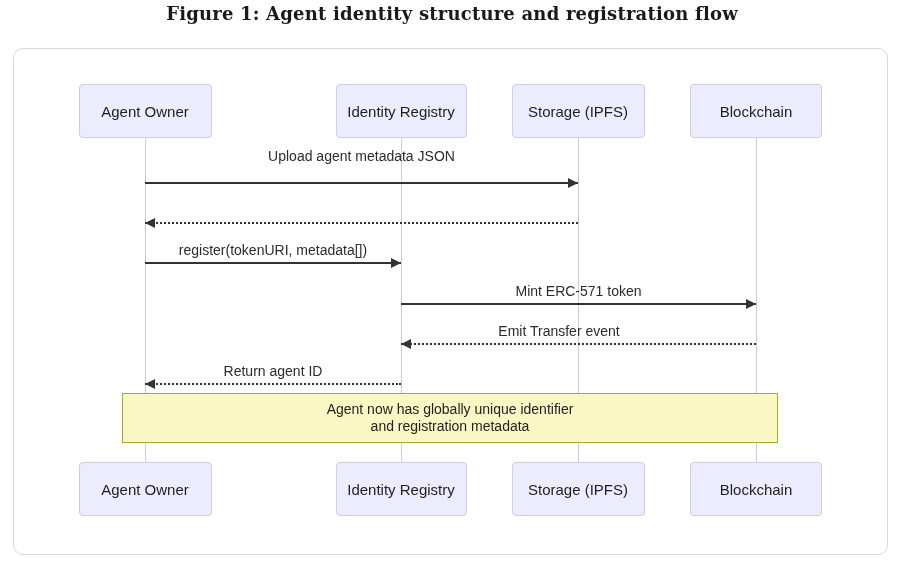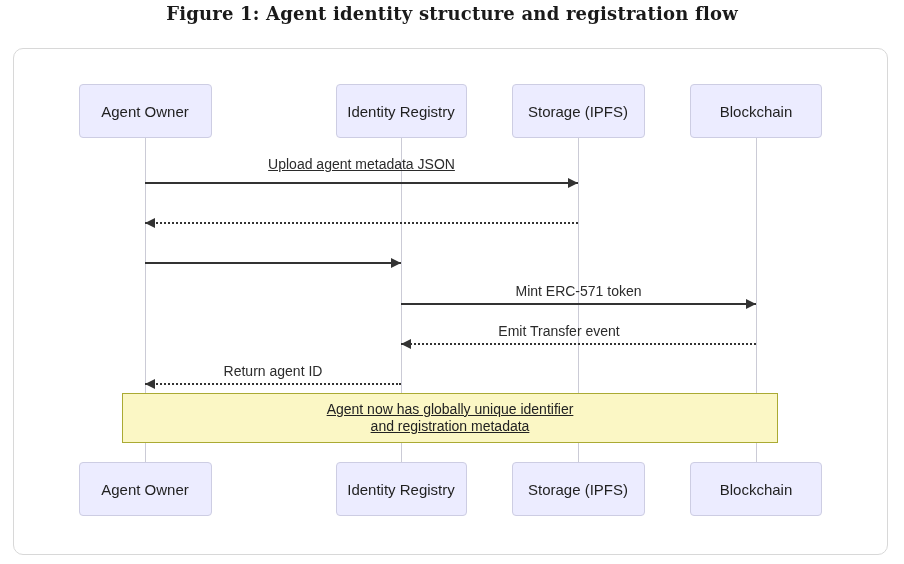--- a/index.html
+++ b/index.html
@@ -95,35 +95,36 @@
 <div class="page">
   <div class="figure-title">Figure 1: Agent identity structure and registration flow</div>
   <div class="frame"></div>
   <div class="stage" id="stage">
       <div class="lifeline" style="left: 144.5px; top: 137px; height: 326px;"></div>
       <div class="lifeline" style="left: 400.5px; top: 137px; height: 326px;"></div>
       <div class="lifeline" style="left: 577.5px; top: 137px; height: 326px;"></div>
       <div class="lifeline" style="left: 755.5px; top: 137px; height: 326px;"></div>
       <div class="msg-line solid" style="left: 145px; top: 182px; width: 433px;"></div>
       <div class="arrowhead right" style="top: 178px; left: 568px;"></div>
-      <div class="msg-label" style="left: 191.5px; top: 156px; text-decoration: underline;">Upload agent metadata JSON</div>
+      <div class="msg-label" style="left: 191.5px; top: 148px;">Upload agent metadata JSON</div>
       <div class="msg-line dotted" style="left: 145px; top: 222.2px; width: 433px;"></div>
       <div class="arrowhead left" style="top: 218.2px; left: 145px;"></div>
       <div class="msg-line solid" style="left: 145px; top: 262.4px; width: 256px;"></div>
       <div class="arrowhead right" style="top: 258.4px; left: 391px;"></div>
+      <div class="msg-label" style="left: 103px; top: 242.4px;">register(tokenURI, metadata[])</div>
       <div class="msg-line solid" style="left: 401px; top: 302.6px; width: 355px;"></div>
       <div class="arrowhead right" style="top: 298.6px; left: 746px;"></div>
       <div class="msg-label" style="left: 408.5px; top: 282.6px;">Mint ERC-571 token</div>
       <div class="msg-line dotted" style="left: 401px; top: 342.8px; width: 355px;"></div>
       <div class="arrowhead left" style="top: 338.8px; left: 401px;"></div>
       <div class="msg-label" style="left: 389px; top: 322.8px;">Emit Transfer event</div>
       <div class="msg-line dotted" style="left: 145px; top: 383px; width: 256px;"></div>
       <div class="arrowhead left" style="top: 379px; left: 145px;"></div>
       <div class="msg-label" style="left: 103px; top: 363px;">Return agent ID</div>
-      <div class="note-box" style="left: 122px; top: 393px; width: 656px; height: 50px; text-decoration: underline;">
+      <div class="note-box" style="left: 122px; top: 393px; width: 656px; height: 50px;">
         <div>Agent now has globally unique identifier</div>
         <div>and registration metadata</div>
       </div>
       <div class="actor-box" style="left: 78.5px; top: 84px; width: 133px; height: 54px;">Agent Owner</div>
       <div class="actor-box" style="left: 78.5px; top: 462px; width: 133px; height: 54px;">Agent Owner</div>
       <div class="actor-box" style="left: 335.5px; top: 84px; width: 131px; height: 54px;">Identity Registry</div>
       <div class="actor-box" style="left: 335.5px; top: 462px; width: 131px; height: 54px;">Identity Registry</div>
       <div class="actor-box" style="left: 511.5px; top: 84px; width: 133px; height: 54px;">Storage (IPFS)</div>
       <div class="actor-box" style="left: 511.5px; top: 462px; width: 133px; height: 54px;">Storage (IPFS)</div>
       <div class="actor-box" style="left: 690px; top: 84px; width: 132px; height: 54px;">Blockchain</div>

